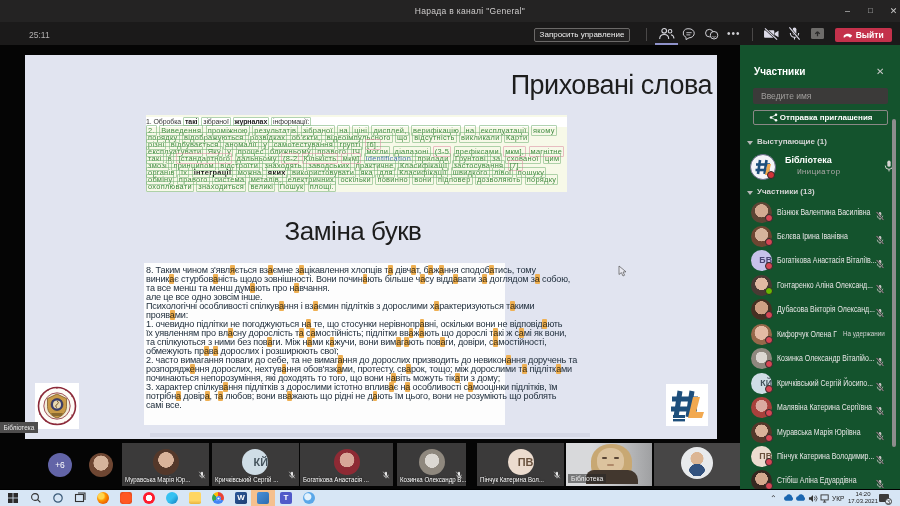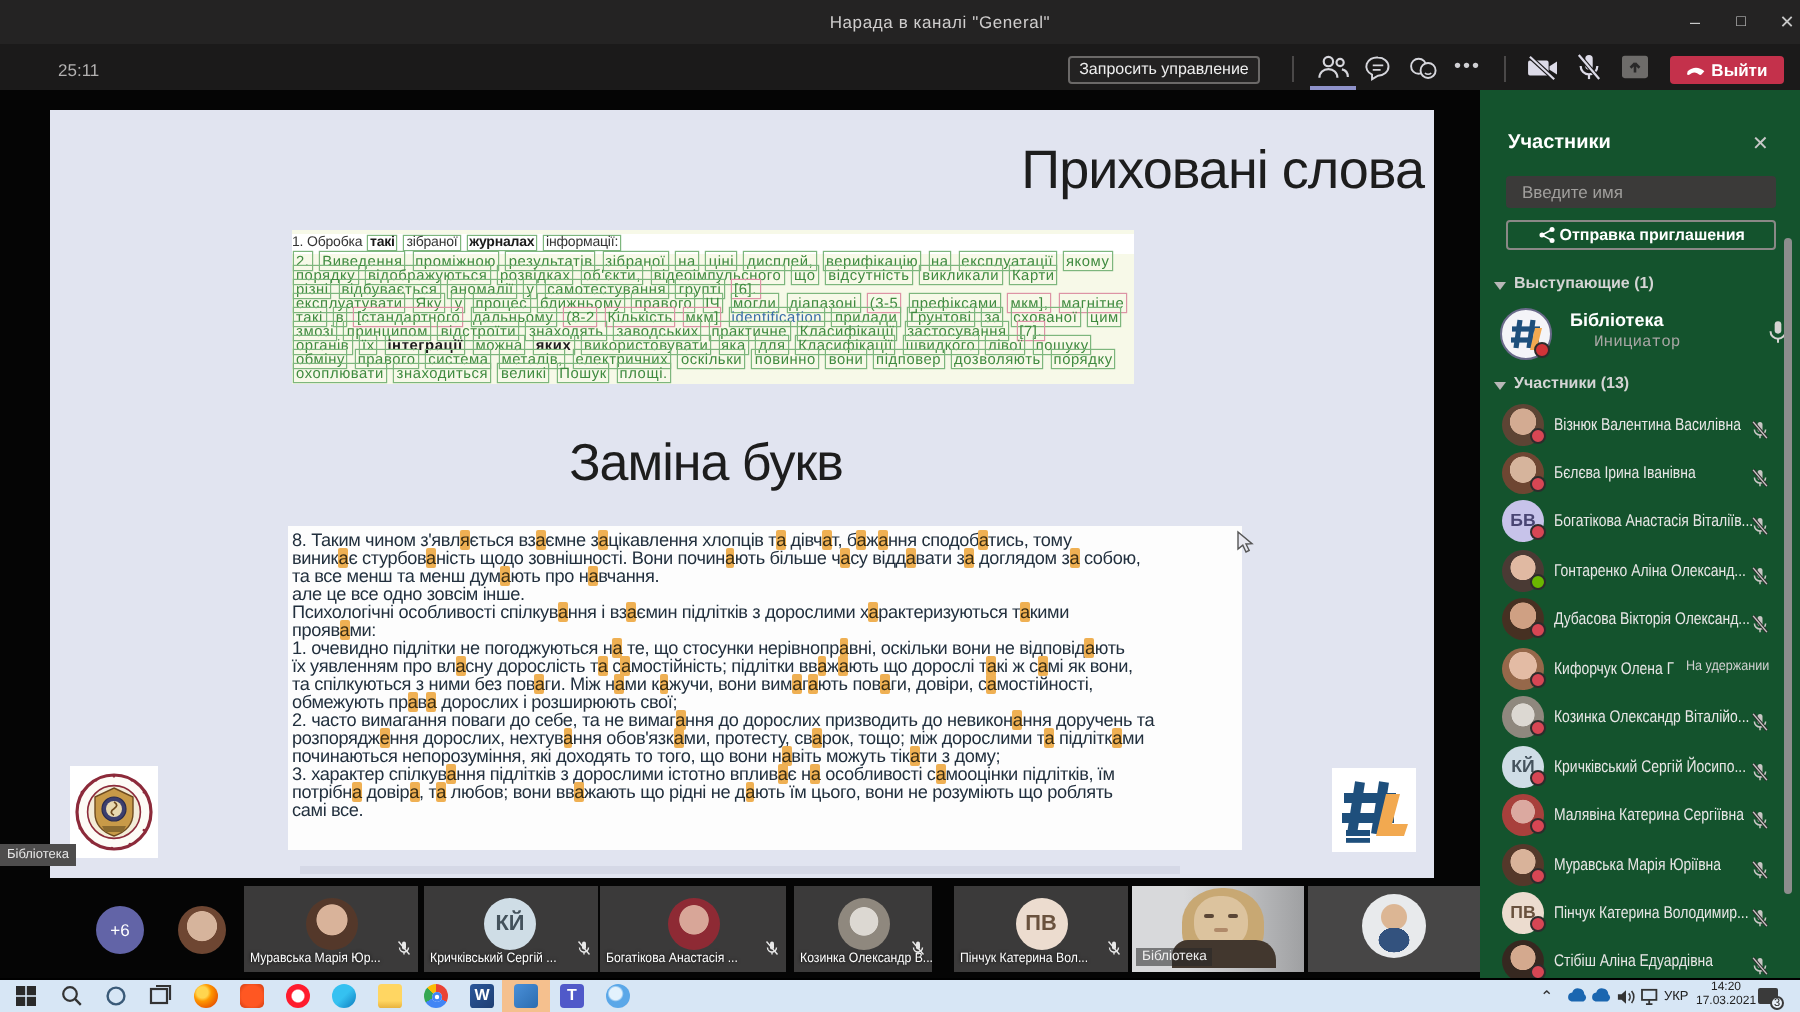--- a/index.html
+++ b/index.html
@@ -29,36 +29,36 @@
 #gblock { left:121px; top:60px; width:421px; height:77px; background:#f7f9e8; font-size:7.4px; color:#3f8a3f; padding-top:2px; }
 #gblock .ln { white-space:nowrap; height:7px; line-height:7px; letter-spacing:0.3px; }
 #gblock .l1 { background:#fff; color:#333; font-size:7px; letter-spacing:-0.1px; height:9.5px; line-height:9.5px; }
 #gblock span.w { box-shadow:0 0 0 0.6px #7db67d; margin:0 1px; padding:0 1px; }
 #gblock span.k { color:#1a1a1a; font-weight:bold; }
 #gblock span.p { box-shadow:0 0 0 0.6px #dd93a5; }
 #gblock span.b { color:#3a6ea8; }
 #gblock span.d { color:#333; }
 
 
-#tblock { left:119px; top:208px; width:477px; height:162px; background:#fdfdfd; font-size:9.1px; color:#22303e; padding:2.5px 0 0 2px; }
+#tblock { left:119px; top:208px; width:361px; height:162px; background:#fdfdfd; font-size:9.1px; color:#22303e; padding:2.5px 0 0 2px; }
 #tblock .ln { white-space:nowrap; height:9px; line-height:9px; letter-spacing:-0.18px; }
 #tblock b.o { background:#efb053; color:#3a2d12; font-weight:normal; border-radius:1px; }
 
 
 #seal { left:10px; top:328px; width:44px; height:46px; background:#fff; }
 #hashlogo { left:641px; top:329px; width:42px; height:42px; background:#fff; }
 
 
 #preslabel { left:0px; top:377px; width:38px; height:11px; background:#4e4d4d; color:#e8e8e8; font-size:6.5px; line-height:11px; text-align:center; }
 
 
 .tile { top:398px; width:89px; height:42.5px; background:#3b3a3a; overflow:hidden; }
 .tlabel { left:3px; bottom:3px; font-size:6.8px; color:#fff; white-space:nowrap; text-shadow:0 0 2px #000; transform:scaleX(.9); transform-origin:0 100%; }
 .av { border-radius:50%; }
-.initial { text-align:center; font-weight:bold; border-radius:50%; }
+.initial { text-align:right; font-weight:bold; border-radius:50%; }
 
 
 #sidebar { left:740px; top:45px; width:160px; height:444px; background:#14532d; overflow:hidden; }
 #sbtitle { left:14px; top:21px; font-size:10px; font-weight:bold; color:#fff; }
 #sbclose { left:136px; top:21px; font-size:10px; color:#c8c8c8; }
 #sbinput { left:13px; top:43px; width:135px; height:16px; background:#3b3a39; border-radius:2px; color:#a19f9d; font-size:8.5px; line-height:16px; padding-left:8px; }
 #sbbtn { left:13px; top:65px; width:135px; height:15px; border:1px solid #8a8886; border-radius:2px; color:#fff; font-size:8px; font-weight:bold; text-align:center; line-height:13px; }
 .sechdr { left:17px; font-size:8px; color:#d4d4d4; font-weight:bold; }
 .tri { width:0; height:0; border-left:3px solid transparent; border-right:3px solid transparent; border-top:4px solid #b8b8b8; }
 .prow { left:0; width:160px; height:24.4px; }

